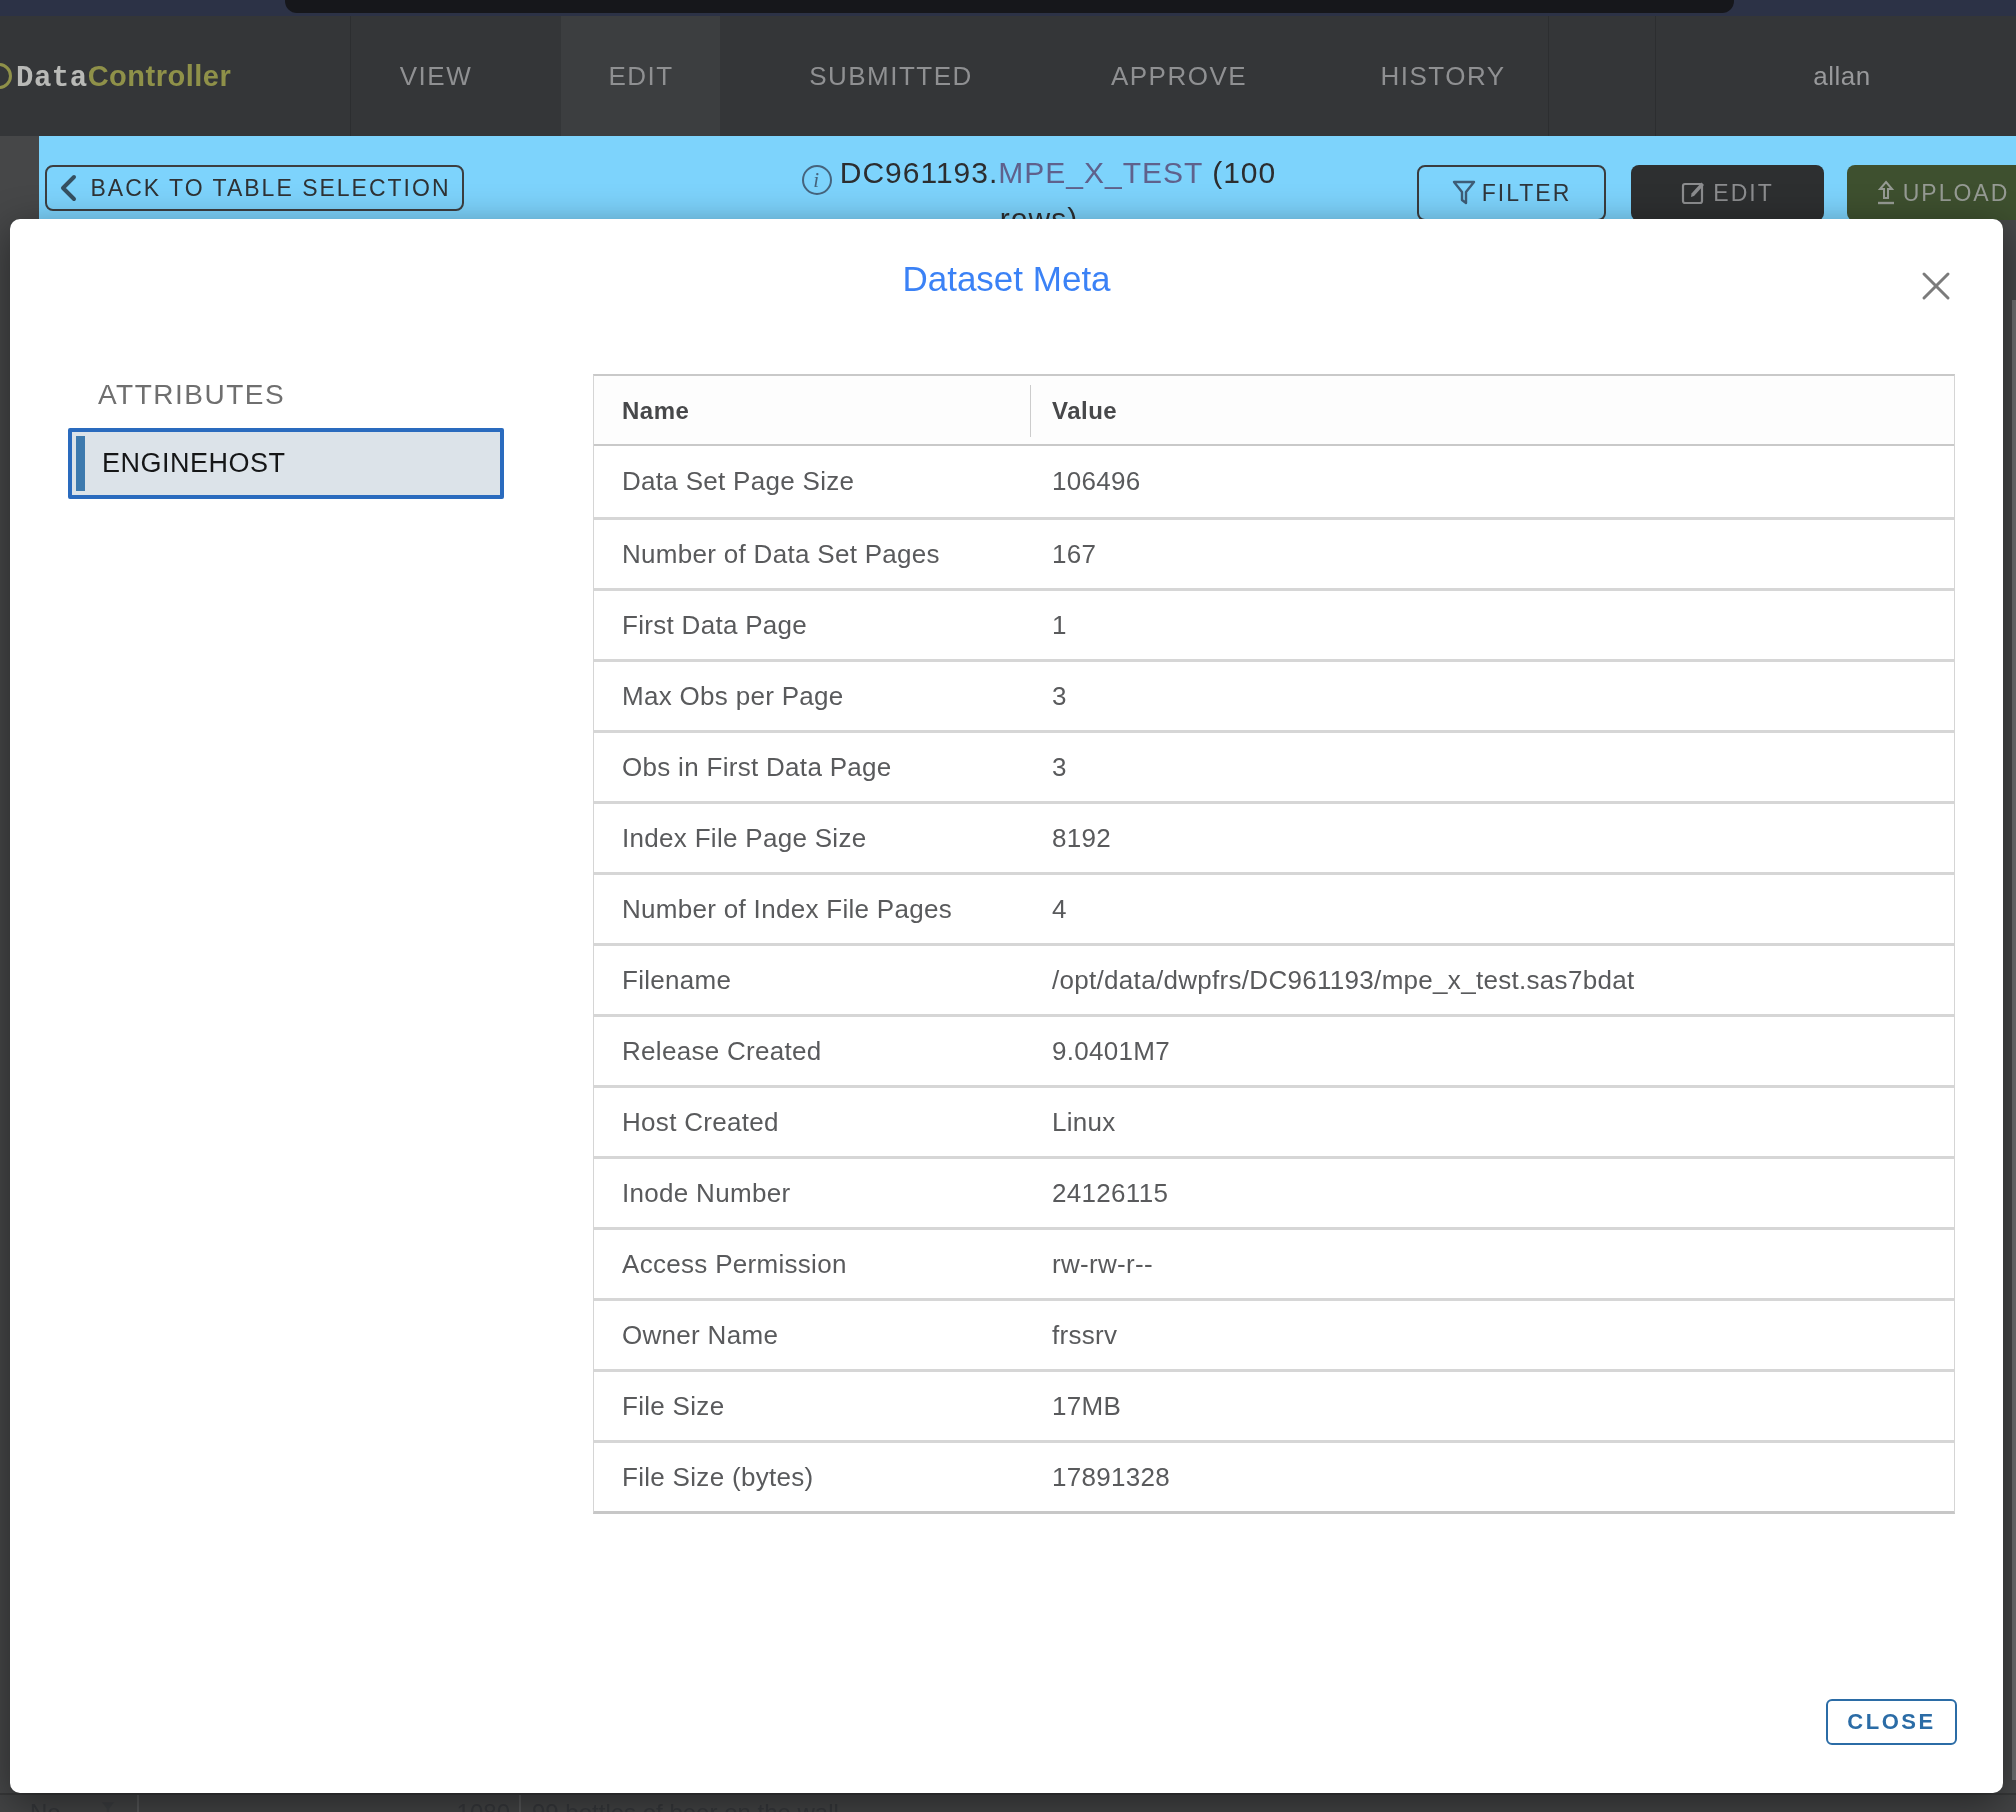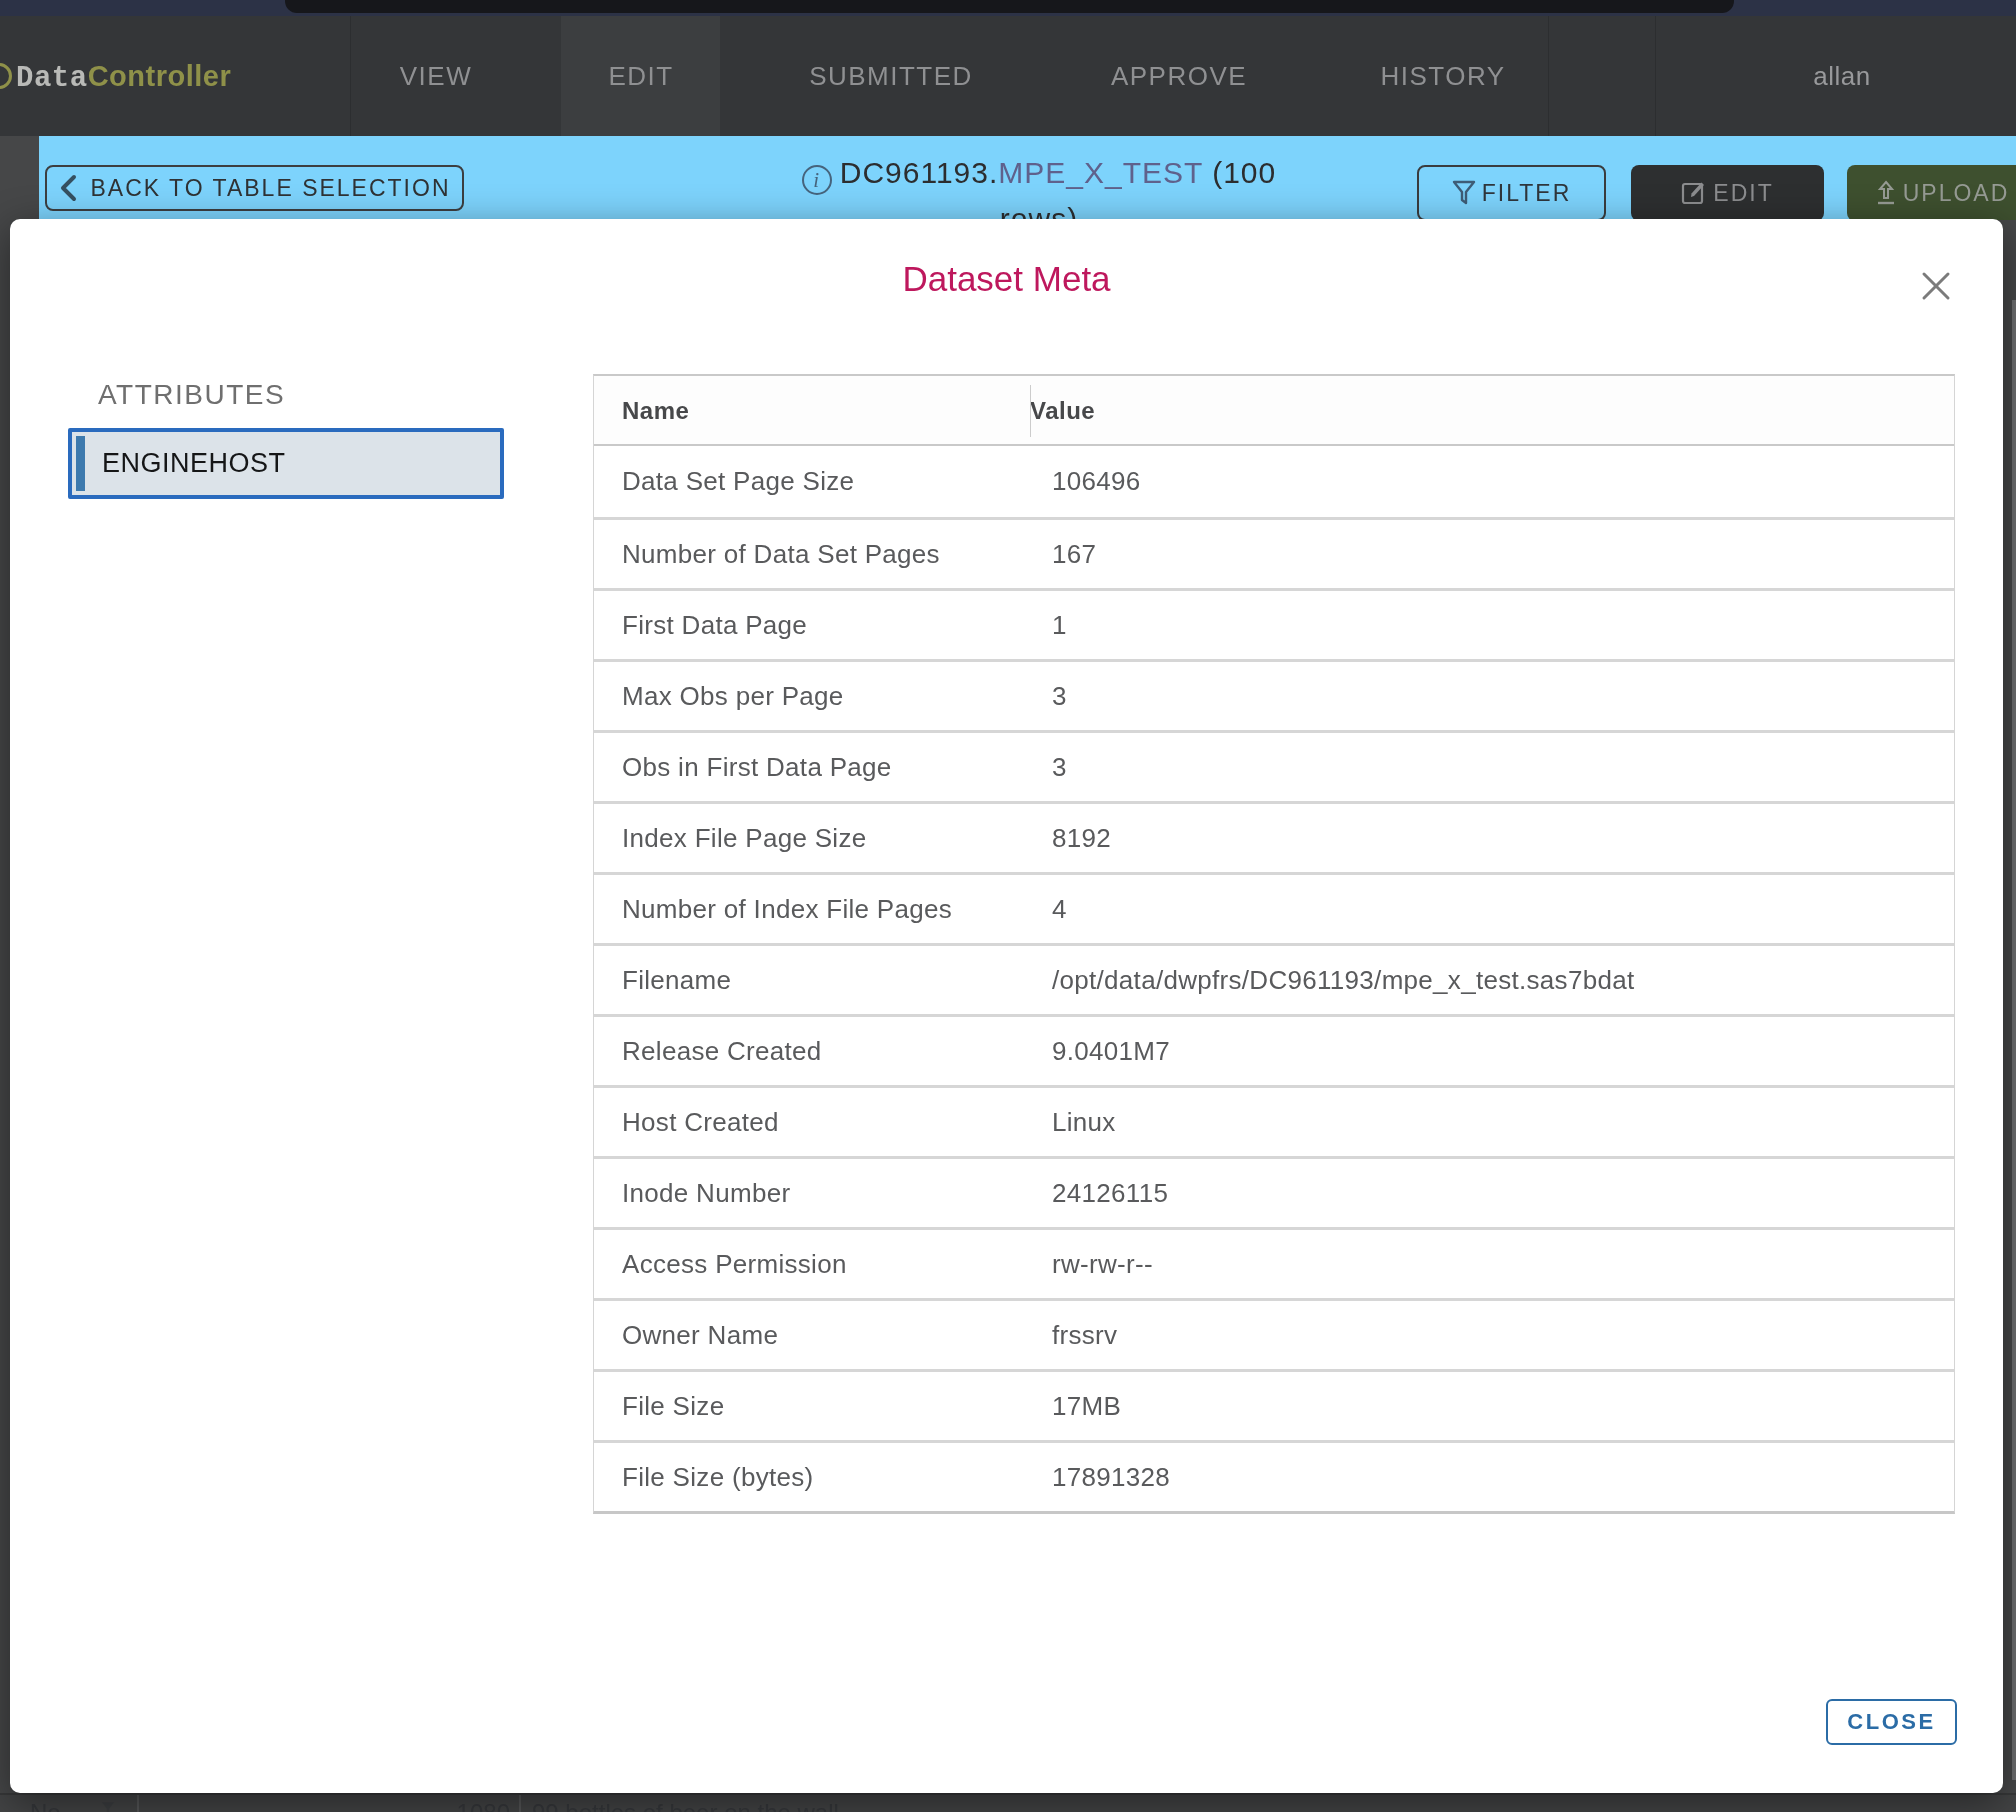--- a/index.html
+++ b/index.html
@@ -36,31 +36,31 @@
   .right-sliver { position:absolute; left:2012px; top:300px; width:4px; height:1480px; background:#6e6f70; }
   .bottom-band { position:absolute; left:0; top:1793px; width:2016px; height:19px; background:#434445; border-top:2px solid #373839; color:#36383b; font-size:24px; }
   .bb-no { position:absolute; left:30px; top:4px; }
   .bb-funnel { position:absolute; left:100px; top:6px; }
   .bb-v1 { position:absolute; left:137px; top:0; width:2px; height:19px; background:#555657; }
   .bb-v2 { position:absolute; left:519px; top:0; width:2px; height:19px; background:#555657; }
   .bb-num { position:absolute; left:420px; top:4px; width:90px; text-align:right; }
   .bb-text { position:absolute; left:532px; top:4px; white-space:nowrap; }
   
   .modal { position:absolute; left:10px; top:219px; width:1993px; height:1574px; background:#ffffff; border-radius:10px; box-shadow:0 10px 40px rgba(0,0,0,.45); }
-  .modal-title { position:absolute; left:0; top:40px; width:100%; text-align:center; font-size:35px; color:#be185d; }
+  .modal-title { position:absolute; left:0; top:40px; width:100%; text-align:center; font-size:35px; color:#3b82f6; }
   .modal-x { position:absolute; right:50px; top:50px; width:34px; height:34px; cursor:pointer; }
   .attr-label { position:absolute; left:88px; top:160px; font-size:28px; letter-spacing:1.5px; color:#6f6f6f; }
   .attr-item { position:absolute; left:58px; top:209px; width:436px; height:71px; border:4px solid #2a6bbe; border-radius:2px; background:#dce3e9; cursor:pointer; }
   .attr-bar { position:absolute; left:4px; top:4px; bottom:4px; width:9px; background:#3e7aae; }
   .attr-text { position:absolute; left:30px; top:0; height:81px; line-height:63px; font-size:27px; letter-spacing:.5px; color:#151617; }
   .meta-table { position:absolute; left:583px; top:155px; width:1362px; border:1px solid #d5d5d5; border-top:2px solid #c9c9c9; border-bottom:3px solid #c7c7c7; background:#fff; }
   .thead { position:relative; display:flex; height:70px; border-bottom:2px solid #c9c9c9; background:#fdfdfd; }
   .th { line-height:70px; font-size:24px; font-weight:bold; color:#47484a; letter-spacing:.5px; }
   .th-name { width:436px; padding-left:28px; }
-  .th-value { flex:1; }
+  .th-value { flex:1; padding-left:22px; }
   .th-div { position:absolute; left:436px; top:9px; width:1px; height:52px; background:#cccccc; }
   .trow { display:flex; align-items:center; height:71px; font-size:26px; color:#595a5c; letter-spacing:.3px; }
   .trow + .trow { border-top:3px solid #d6d6d6; }
   .td-name { width:436px; padding-left:28px; }
   .td-value { flex:1; padding-left:22px; white-space:nowrap; }
   .close-btn { position:absolute; left:1816px; top:1480px; width:131px; height:46px; background:#fff; border:2px solid #2b6ca6; border-radius:6px; color:#2b6ca6; font-size:22px; font-weight:bold; letter-spacing:2.5px; text-align:center; line-height:42px; cursor:pointer; }
 </style>
 </head>
 <body>
 

